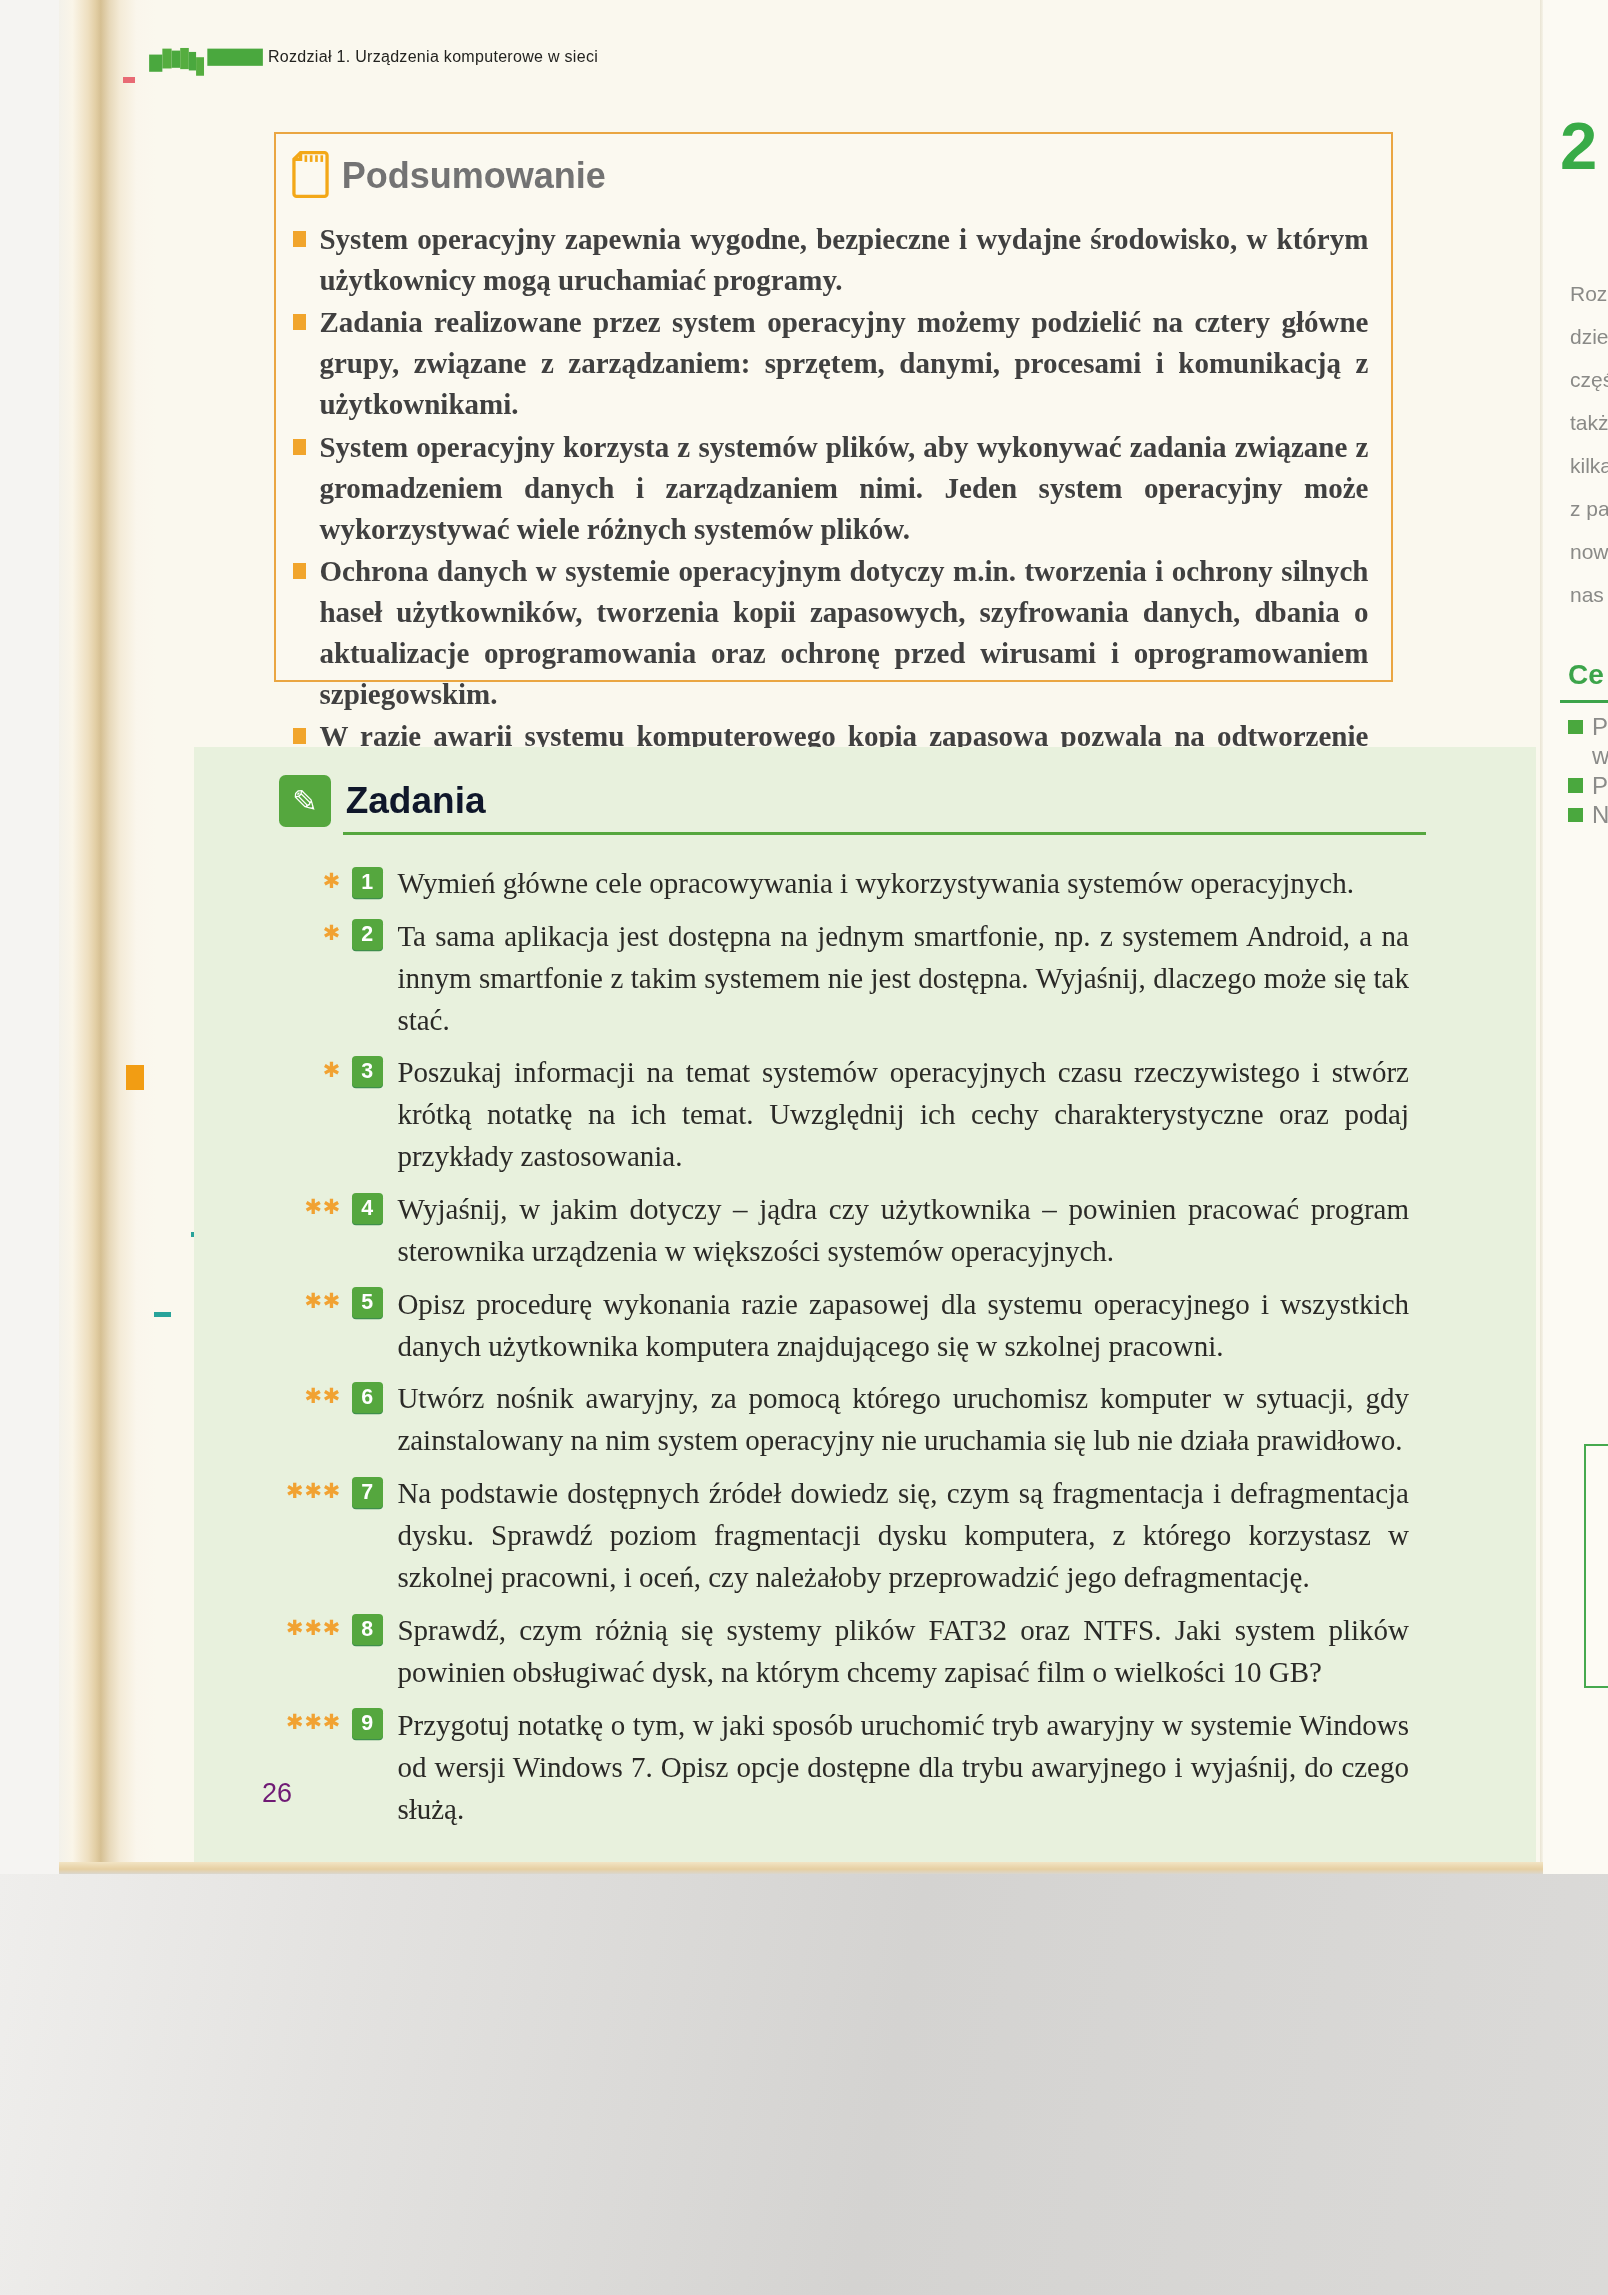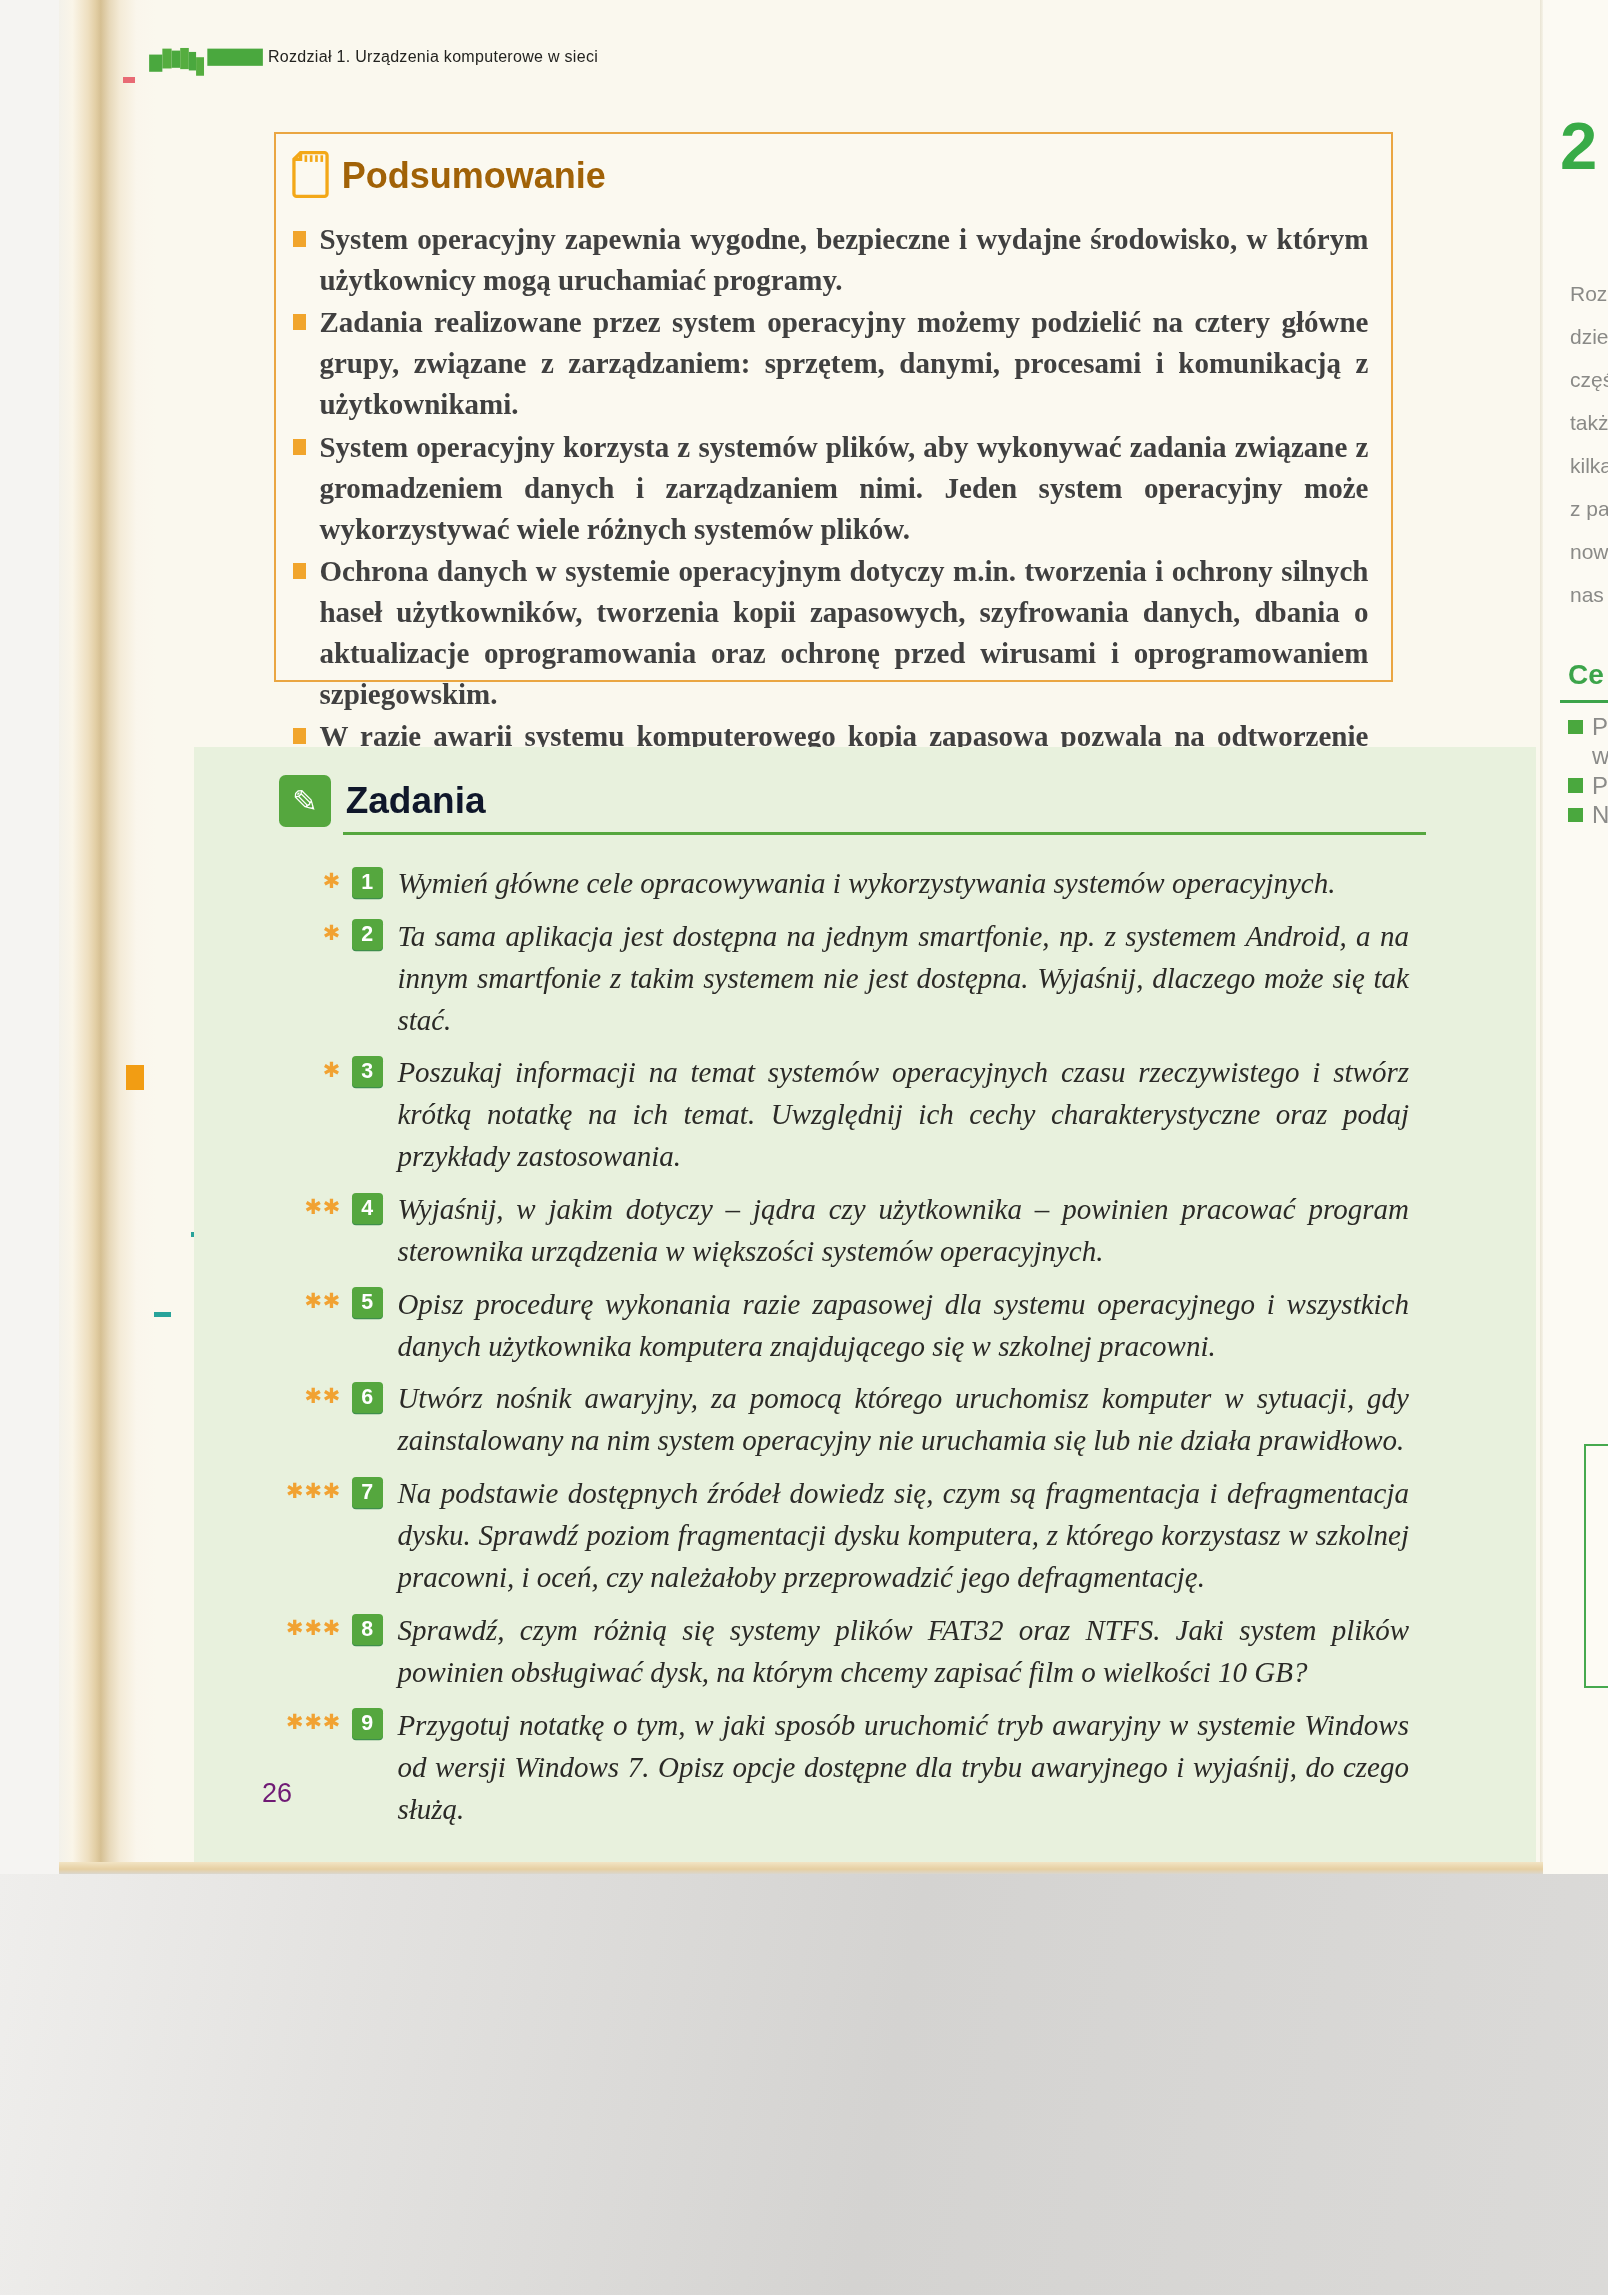--- a/index.html
+++ b/index.html
@@ -25,21 +25,21 @@
   
   .chapter-header-text{position:absolute;left:268px;top:48px;
      font-family:"Liberation Sans",sans-serif;font-size:16px;color:#232320;letter-spacing:0.3px;}
   .chapter-logo{position:absolute;left:146px;top:44px;}
 
   
   .summary-box{position:absolute;left:274px;top:132px;width:1119px;height:550px;
      border:2px solid #eaa642;background:#fbf9f0;box-sizing:border-box;}
   .summary-title-row{position:absolute;left:14.7px;top:16px;display:flex;align-items:center;gap:12px;}
   .summary-title{font-family:"Liberation Sans",sans-serif;font-weight:bold;
-     font-size:36px;color:#a16207;}
+     font-size:36px;color:#737373;}
   .summary-bullets{position:absolute;left:17.4px;top:85px;width:1075px;}
   .summary-bullet{display:flex;margin-bottom:1.3px;}
   .sq-bullet{flex:none;width:12.7px;height:16px;background:#f1a52c;margin:12px 13.4px 0 0;}
   .summary-bullet-text{flex:1;font-size:29px;line-height:41px;color:#404040;text-align:justify;font-weight:bold;}
 
   
   .tasks-panel{position:absolute;left:194px;top:747px;width:1342px;height:1125px;background:#e8f1dd;}
   .tasks-title-row{position:absolute;left:279px;top:775px;display:flex;align-items:center;gap:14.7px;}
   .pencil-badge{width:52px;height:52px;background:#55a73e;border-radius:6.7px;
      display:flex;align-items:center;justify-content:center;color:#ffffff;font-size:31px;
@@ -47,21 +47,21 @@
   .tasks-title{font-family:"Liberation Sans",sans-serif;font-weight:bold;font-size:37px;color:#0f172a;}
   .tasks-underline{position:absolute;left:343px;top:832px;width:1083px;height:2.7px;background:#55a73e;}
   .tasks-list{position:absolute;left:266px;top:862px;width:1143px;}
   .task{display:flex;align-items:flex-start;margin-bottom:10.7px;}
   .task-stars{flex:none;width:75px;text-align:right;padding:6.7px 10.7px 0 0;
      color:#f1a232;font-size:21px;letter-spacing:0.7px;font-family:"DejaVu Sans",sans-serif;white-space:nowrap;}
   .task-badge{flex:none;width:31px;height:31px;margin:4.7px 14.7px 0 0;background:#55a73e;
      border-radius:4px;color:#ffffff;font-family:"Liberation Sans",sans-serif;font-weight:bold;
      font-size:21.4px;display:flex;align-items:center;justify-content:center;
      box-shadow:0 1.3px 0 #3e8f4b;}
-  .task-text{flex:1;font-size:29px;line-height:42px;color:#2b2a27;text-align:justify;font-style:italic;}
+  .task-text{flex:1;font-size:29px;line-height:42px;color:#2b2a27;text-align:justify;}
 
   .page-number{position:absolute;left:262px;top:1778px;font-family:"Liberation Sans",sans-serif;
      font-size:27px;color:#701a75;}
 
   
   .facing-number{position:absolute;left:1560px;top:112px;font-family:"Liberation Sans",sans-serif;
      font-weight:bold;font-size:67px;color:#39ab47;line-height:1;}
   .facing-fragments{position:absolute;left:1570px;top:272px;font-family:"Liberation Sans",sans-serif;
      font-size:21px;line-height:43px;color:#8a8a87;white-space:nowrap;}
   .facing-heading{position:absolute;left:1568px;top:659px;font-family:"Liberation Sans",sans-serif;

